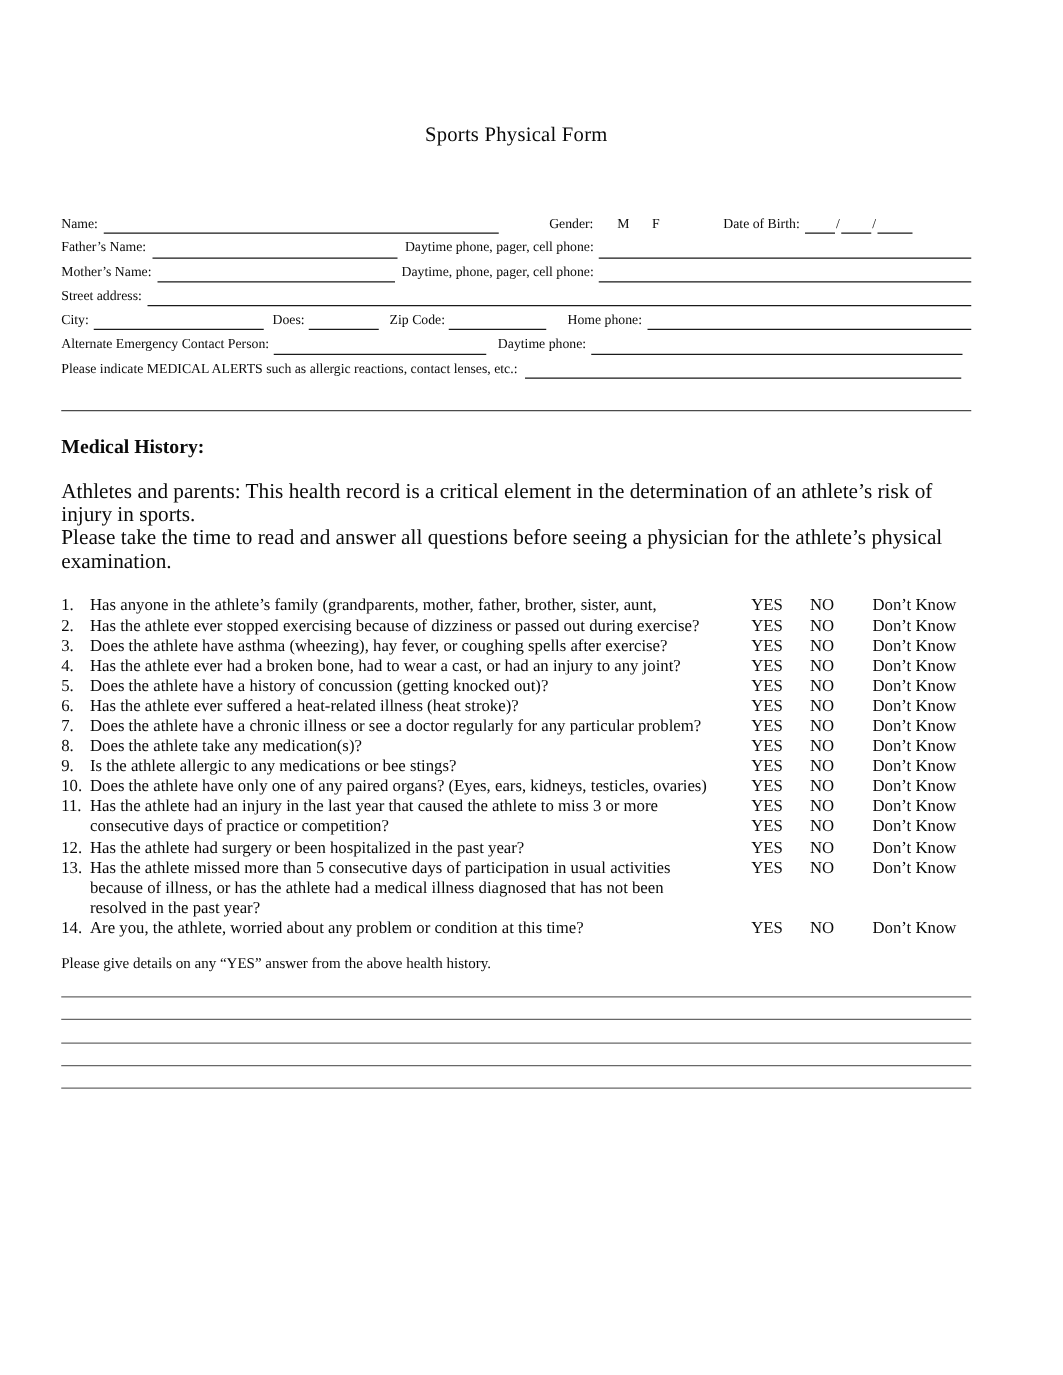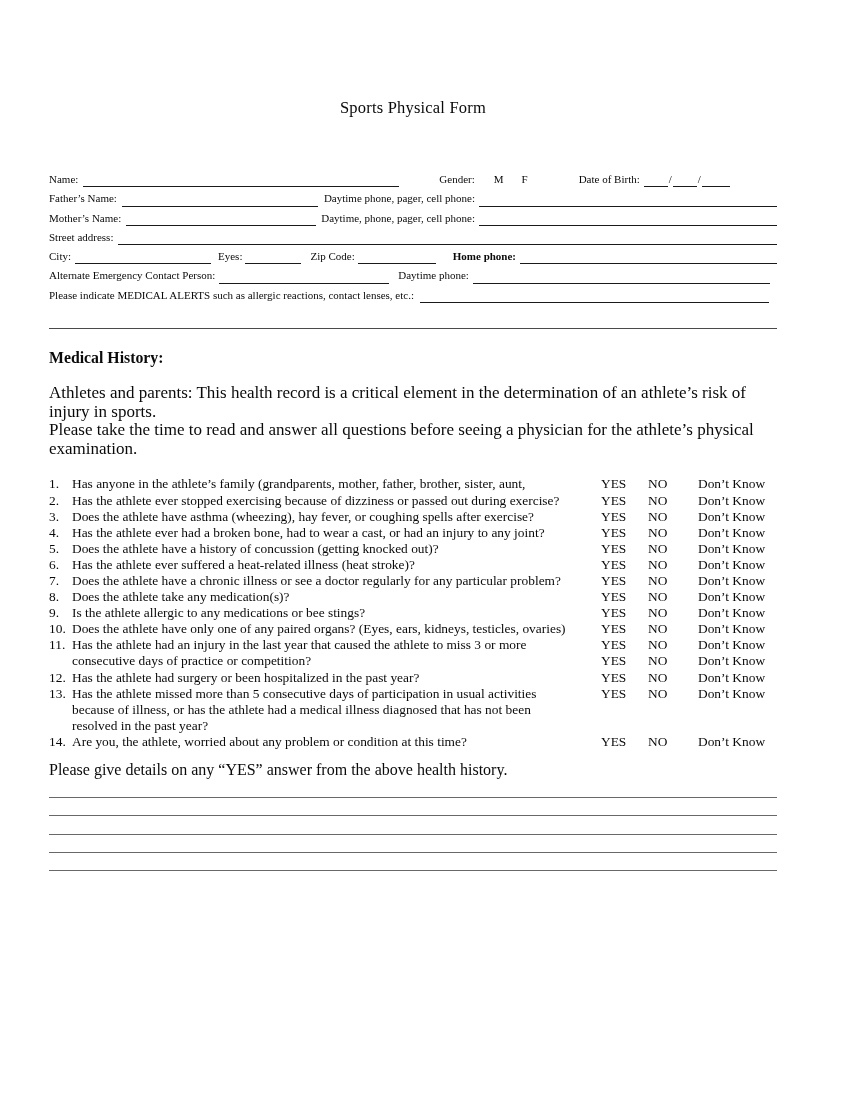--- a/index.html
+++ b/index.html
@@ -29,21 +29,21 @@
   .mh-heading { margin-top:19px; font-size:15.8px; line-height:19px; font-weight:bold; }
 
   .mh-intro { margin-top:17px; font-size:17px; line-height:18.6px; }
 
   .q-list { margin-top:18px; font-size:13.4px; line-height:16.1px; }
   .q-row { display:grid; grid-template-columns:23px 529px 47px 50px auto; }
   .q-num { white-space:nowrap; }
   .q-text { white-space:nowrap; overflow:visible; }
   .q-ans { white-space:nowrap; }
 
-  .details-prompt { margin-top:11px; font-size:16px; line-height:18.6px; }
+  .details-prompt { margin-top:11px; font-size:12px; line-height:18.6px; }
 
   .answer-lines { margin-top:0; }
   .answer-line { height:17.2px; border-bottom:1.4px solid #686868; }
   .answer-line.first { height:17.5px; }
 </style>
 </head>
 <body>
 
 <div class="page">
 
@@ -80,25 +80,25 @@
     </div>
 
     <div class="f-row">
       <span>Street address:</span>
       <span class="fill grow" style="margin-left:5px;"></span>
     </div>
 
     <div class="f-row">
       <span>City:</span>
       <span class="fill" style="width:136px; margin-left:4px;"></span>
-      <span style="margin-left:7px;">Eyes:</span>
+      <span style="margin-left:7px;">Does:</span>
       <span class="fill" style="width:56px; margin-left:3px;"></span>
       <span style="margin-left:9px;">Zip Code:</span>
       <span class="fill" style="width:78px; margin-left:3px;"></span>
-      <span style="margin-left:17px;font-weight:bold;">Home phone:</span>
+      <span style="margin-left:17px;">Home phone:</span>
       <span class="fill grow" style="margin-left:4px;"></span>
     </div>
 
     <div class="f-row">
       <span>Alternate Emergency Contact Person:</span>
       <span class="fill" style="width:170px; margin-left:4px;"></span>
       <span style="margin-left:9px;">Daytime phone:</span>
       <span class="fill grow" style="margin-left:4px; margin-right:7px;"></span>
     </div>
 

